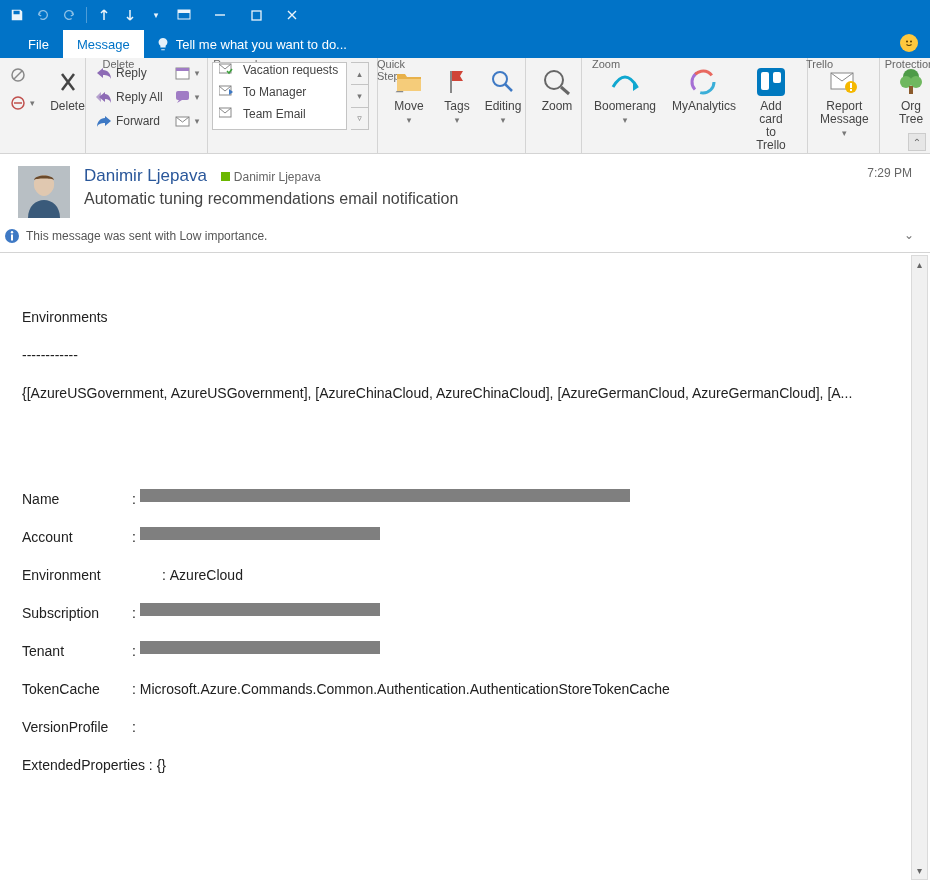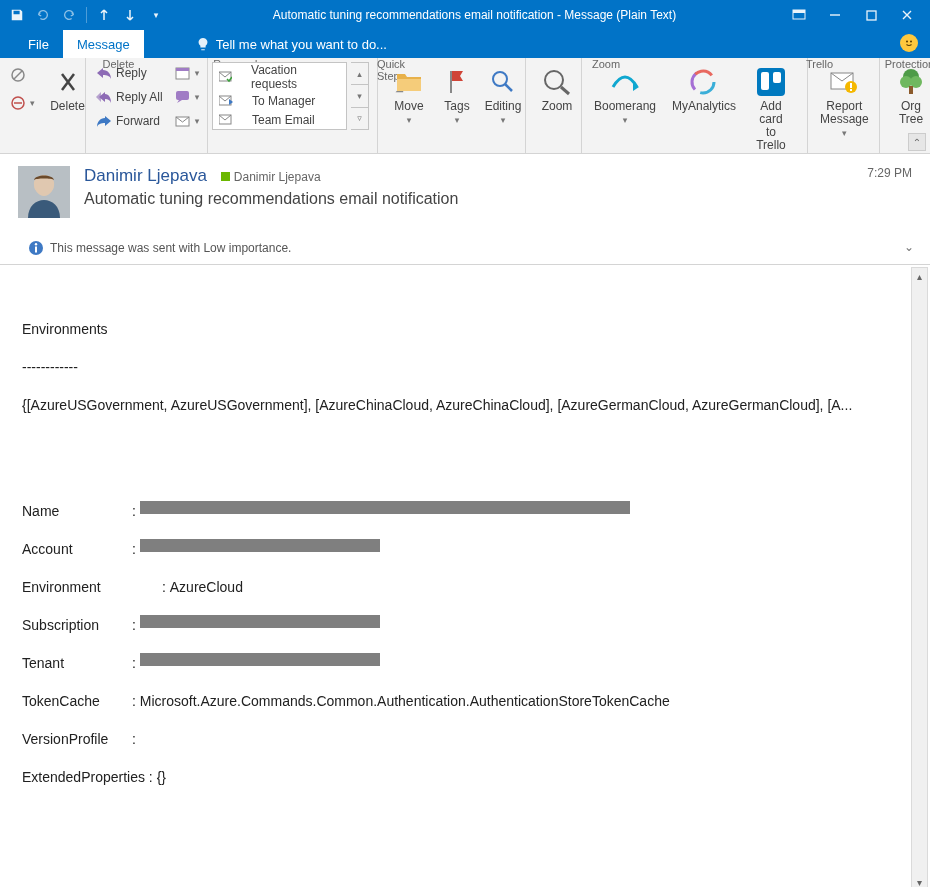--- a/index.html
+++ b/index.html
@@ -11,56 +11,56 @@
   .qat-btn { width: 22px; height: 22px; display:flex; align-items:center; justify-content:center; color:#fff; font-size:14px; opacity:.92;}
   .qat-sep { width:1px; height:16px; background: rgba(255,255,255,.3); margin:0 2px;}
   .title-text { flex:1; text-align:center; color:#fff; font-size:12px; white-space:nowrap; overflow:hidden;}
   .win-icons { display:flex; align-items:center; margin-right:6px; gap:2px; }
   .win-btn { width: 34px; height:28px; display:flex; align-items:center; justify-content:center; color:#fff; opacity:.92;}
 
   
   .tabrow { height: 28px; background: #0173C7; display:flex; align-items:flex-end; color:#fff; padding-left:14px; position:relative;}
   .tab { height:28px; padding:0 14px; display:flex; align-items:center; font-size:13px; cursor:pointer;}
   .tab.active { background:#fff; color:#0173C7; font-weight:400;}
-  .tell-me { display:flex; align-items:center; gap:6px; padding:0 12px; color:#fff; font-size:13px; height:28px;margin-left:40px;}
+  .tell-me { display:flex; align-items:center; gap:6px; padding:0 12px; color:#fff; font-size:13px; height:28px;}
   .tell-me svg { opacity:.9;}
   .smiley { position:absolute; right:12px; top:4px; width:18px; height:18px; background:#FFC83D; border-radius:50%; display:flex; align-items:center; justify-content:center; font-size:11px; }
 
   
   .ribbon { height: 96px; background:#F3F3F3; border-bottom:1px solid #D4D4D4; display:flex; position:relative;}
   .group { border-right:1px solid #D4D4D4; height:100%; display:flex; flex-direction:row; }
   .group-body { flex:1; display:flex; align-items:flex-start; padding:4px 6px 0 6px; gap:4px;}
   .group-label { height:18px; text-align:center; font-size:11px; color:#666; padding:0 4px;}
   .group-label .launcher { float:right; color:#888; font-size:10px; padding-right:2px;}
   .big-btn { display:flex; flex-direction:column; align-items:center; justify-content:flex-start; padding:4px 6px 0 6px; min-width:50px; cursor:pointer;}
   .big-btn .ico { width:32px; height:32px; display:flex; align-items:center; justify-content:center;}
   .big-btn .lbl { font-size:12px; color:#444; text-align:center; line-height:13px; margin-top:2px;}
   .btn-col { display:flex; flex-direction:column; gap:2px; }
   .small-btn { height:22px; display:flex; align-items:center; gap:4px; padding:0 4px; font-size:12px; color:#444; cursor:pointer; white-space:nowrap;}
   .small-btn .ico { width:16px; height:16px; display:flex; align-items:center; justify-content:center;}
   .ribbon-collapse { position:absolute; right:4px; bottom:2px; width:18px; height:18px; background:#E6E6E6; border:1px solid #ccc; display:flex; align-items:center; justify-content:center; font-size:10px; color:#666; cursor:pointer;}
 
   .qs-list { border:1px solid #C4C4C4; background:#fff; width:135px; height:68px; display:flex; flex-direction:column;}
-  .qs-item { flex:1; display:flex; align-items:center; gap:19px; padding:0 6px; font-size:12px; color:#444; cursor:pointer;}
+  .qs-item { flex:1; display:flex; align-items:flex-start; gap:10px; padding:0 6px; font-size:12px; color:#444; cursor:pointer;}
   .qs-scroll { width:18px; display:flex; flex-direction:column; border:1px solid #C4C4C4; border-left:none; height:68px;}
   .qs-scroll div { flex:1; display:flex; align-items:center; justify-content:center; font-size:9px; color:#777; border-bottom:1px solid #C4C4C4;}
   .qs-scroll div:last-child { border-bottom:none; }
 
   
   .msg-header { padding:12px 18px 6px 18px; display:flex; gap:14px; border-bottom: none;}
   .avatar { width:52px; height:52px; background:#AEB6BD; display:flex; align-items:center; justify-content:center; overflow:hidden;}
   .avatar svg { width:52px; height:52px;}
   .msg-meta { flex:1; }
   .from-line { display:flex; align-items:center; gap:14px;}
   .from-name { font-size:17px; color:#2A579A;}
   .presence { width:9px; height:9px; background:#6BB700; display:inline-block; margin-right:4px;}
   .presence-name { font-size:12px; color:#666;}
   .subj { font-size:16px; color:#444; margin-top:4px; }
   .time { font-size:12px; color:#666; }
-  .info-bar { display:flex; align-items:center; gap:6px; padding:4px 18px 8px 28px; color:#555; font-size:12px; border-bottom:1px solid #D4D4D4; position:relative;margin-top:12px;}
+  .info-bar { display:flex; align-items:center; gap:6px; padding:4px 18px 8px 4px; color:#555; font-size:12px; border-bottom:1px solid #D4D4D4; position:relative;}
   .info-bar .chev { position:absolute; right:16px; top:4px; color:#777;}
 
   
   .body-wrap { position:relative; height: calc(887px - 30px - 28px - 96px - 74px - 30px); }
   .body-scroll { position:absolute; right:2px; top:2px; bottom:2px; width:17px; background:#F0F0F0; border:1px solid #DADADA;}
   .scroll-up, .scroll-down { height:17px; display:flex; align-items:center; justify-content:center; font-size:10px; color:#666; background:#F0F0F0;}
   .scroll-down { position:absolute; bottom:0; width:100%;}
   .body-scroll:before { content:''; position:absolute; top:18px; left:2px; right:2px; height:4px;}
   .body-content { padding:36px 28px 8px 22px; font-size:14px; color:#212121; line-height:19px; width: calc(100% - 18px); height:100%; overflow:hidden; white-space:pre-wrap; font-family: "Segoe UI", Arial, sans-serif;}
   .redact { display:inline-block; background:#7F7F7F; height:13px; vertical-align:middle; position:relative; top:-1px;}
@@ -97,21 +97,20 @@
           <path fill="#fff" d="M6 1l0 10M6 1L3 4M6 1l3 3" stroke="#fff" stroke-width="1.5"></path>
         </svg>
     </div>
     <div class="qat-btn">
       <svg width="12" height="12" viewBox="0 0 12 12">
           <path d="M6 11l0-10M6 11L3 8M6 11l3-3" stroke="#fff" stroke-width="1.5" fill="none"></path>
         </svg>
     </div>
     <div class="qat-btn" style="font-size:9px">▾</div>
   </div>
-  <div class="title-text">Automatic tuning recommendations email notification - Message (Plain Text)</div>
   <div class="win-icons">
     <div class="win-btn">
       <svg width="14" height="12" viewBox="0 0 14 12">
           <rect x="1" y="1" width="12" height="9" fill="none" stroke="#fff"></rect>
           <rect x="1" y="1" width="12" height="3" fill="#fff"></rect>
         </svg>
     </div>
     <div class="win-btn">
         <svg width="12" height="12">
           <line x1="1" y1="6" x2="11" y2="6" stroke="#fff" stroke-width="1.4"></line>

